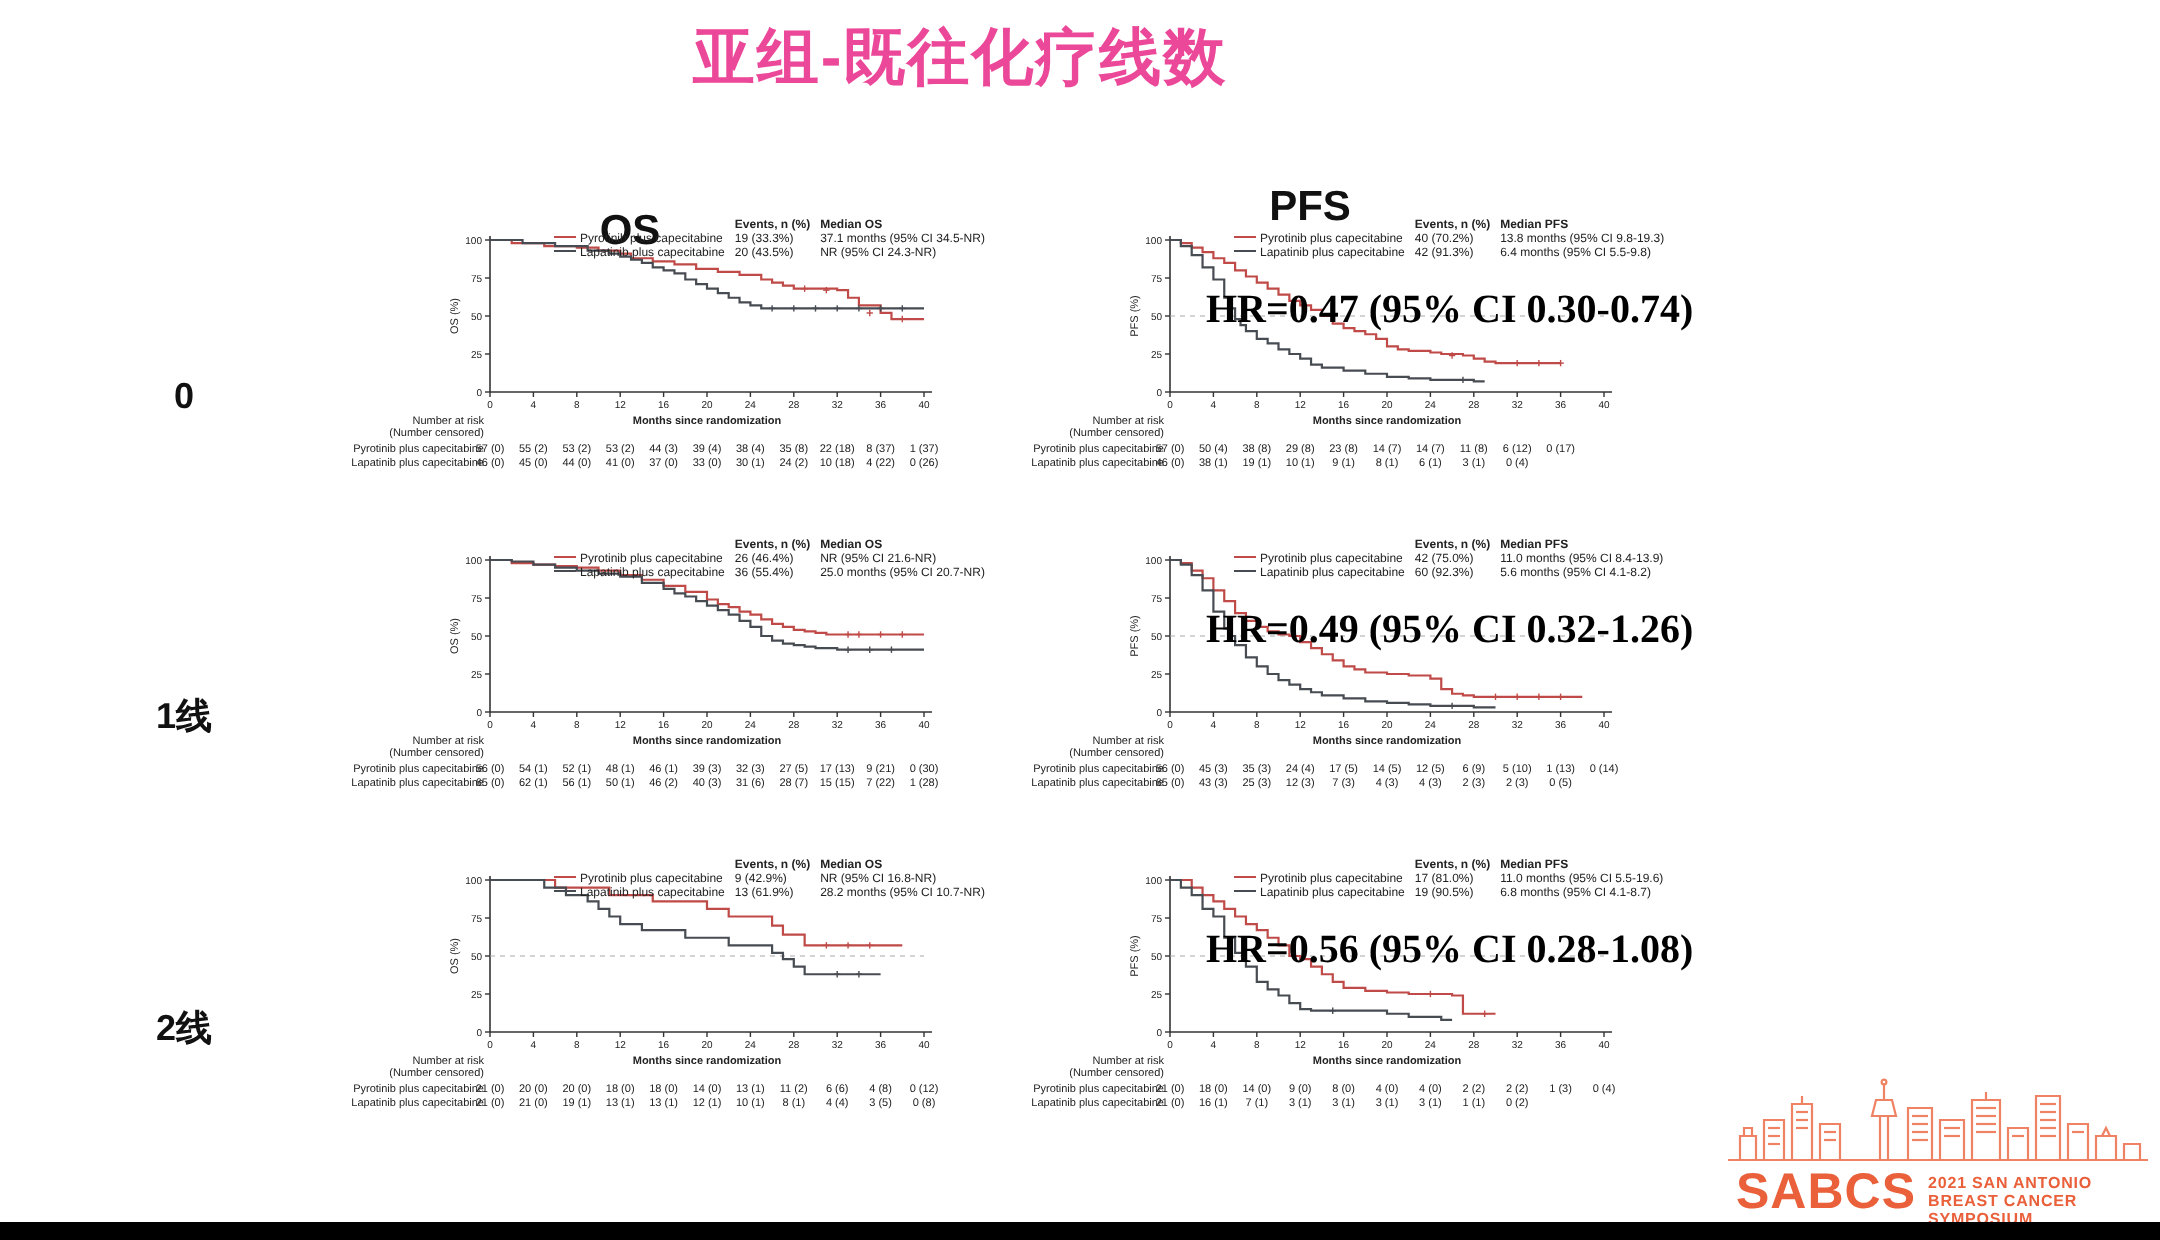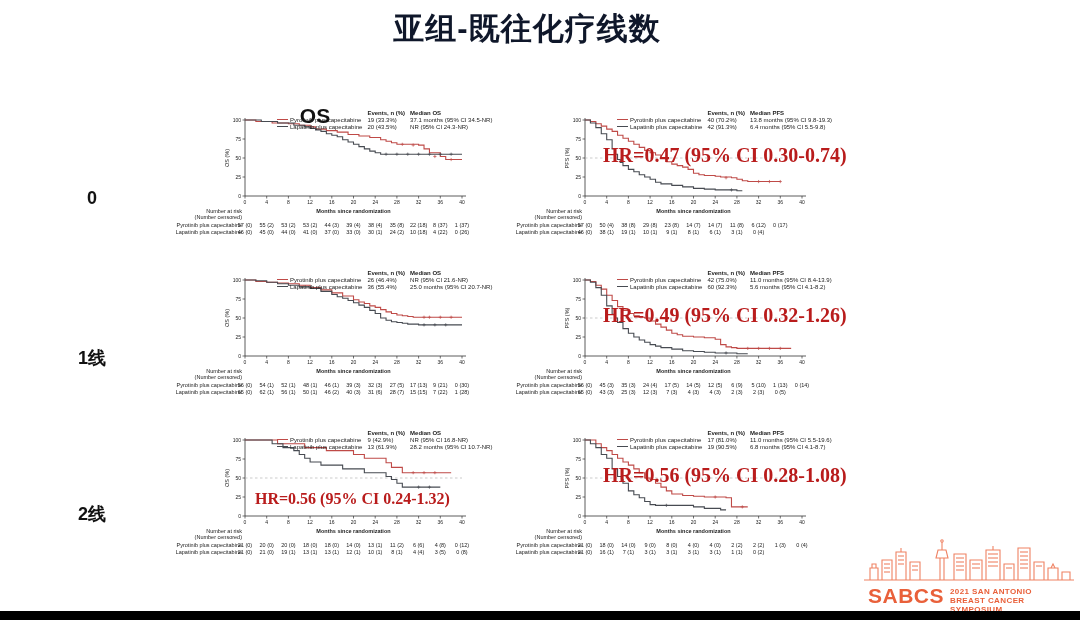--- a/index.html
+++ b/index.html
@@ -15,41 +15,42 @@
              font-size:18px;font-weight:bold;color:#111;}
   .rl-0{top:188px;} .rl-1{top:346px;} .rl-2{top:502px;}
   .panel{position:absolute;width:330px;height:156px;}
   .panel svg{position:absolute;left:0;top:0;overflow:visible;}
   .legend{position:absolute;display:grid;grid-template-columns:auto auto auto;
           column-gap:5px;row-gap:0px;font-size:6px;line-height:7px;color:#222;
           white-space:nowrap;}
   .legend .hdr{font-weight:bold;}
   .legend .dash{display:inline-block;width:11px;height:1px;vertical-align:2px;margin-right:2px;}
   .hr-note{position:absolute;font-family:"Liberation Serif",serif;font-weight:bold;
-           color:#b91c1c;white-space:nowrap;}
+           color:#000000;white-space:nowrap;}
   .hr-os{font-size:16px;}
   .hr-pfs{font-size:20px;}
   .risk{position:absolute;left:0;width:330px;font-size:5.5px;line-height:6px;color:#222;}
   .risk span{position:absolute;white-space:nowrap;}
   .risk .r-title,.risk .r-sub,.risk .r-name{text-align:right;}
   .risk .r-xlabel{font-weight:bold;}
   .risk .r-val{transform:translateX(-50%);}
   .logo{position:absolute;left:862px;top:538px;width:214px;height:74px;}
   .logo-textrow{position:absolute;left:6px;top:46px;display:flex;align-items:flex-start;}
-  .logo-sabcs{font-size:21px;font-weight:bold;line-height:24px;letter-spacing:0.5px;}
+  .logo-sabcs{font-size:25px;font-weight:bold;line-height:24px;letter-spacing:0.5px;}
   .logo-lines{margin-left:6px;font-size:8px;font-weight:bold;line-height:9px;letter-spacing:0.4px;padding-top:3px;}
   .bottom-bar{position:absolute;left:0;bottom:0;width:1080px;height:9px;background:#000;}
 </style>
 </head>
 <body>
 
 <div class="slide">
-  <h1 class="title" style="color: #0f172a; padding-left: 47px;">亚组-既往化疗线数</h1>
+  <h1 class="title" style="color: #ec4899;">亚组-既往化疗线数</h1>
 
   <div class="col-header col-os">OS</div>
+  <div class="col-header col-pfs">PFS</div>
 
   <div class="row-label rl-0">0</div>
   <div class="row-label rl-1">1线</div>
   <div class="row-label rl-2">2线</div>
 
   <div id="panels">
       <div class="panel" style="left: 150px; top: 112px;">
         <svg width="330" height="96" viewBox="0 0 330 96">
           <line x1="95" y1="6" x2="95" y2="84" stroke="#333" stroke-width="0.8"></line>
           <line x1="95" y1="84" x2="316" y2="84" stroke="#333" stroke-width="0.8"></line>
@@ -484,21 +485,20 @@
           <span></span>
           <span class="hdr">Events, n (%)</span>
           <span class="hdr">Median OS</span>
           <span><span class="dash" style="background: rgb(191, 74, 71);"></span>Pyrotinib plus capecitabine</span>
           <span>9 (42.9%)</span>
           <span>NR (95% CI 16.8-NR)</span>
           <span><span class="dash" style="background: rgb(71, 75, 82);"></span>Lapatinib plus capecitabine</span>
           <span>13 (61.9%)</span>
           <span>28.2 months (95% CI 10.7-NR)</span>
         </div>
-        <div class="hr-note hr-os" style="left: 105px; top: 58px;">HR=0.56 (95% CI 0.24-1.32)</div>
         <div class="risk" style="top: 96px; height: 34px;">
           <span class="r-title" style="right: 238px; top: 0px;">Number at risk</span>
           <span class="r-sub" style="right: 238px; top: 6px;">(Number censored)</span>
           <span class="r-xlabel" style="left: 95px; width: 217px; top: 0px; text-align: center; position: absolute;">Months since randomization</span>
           <span class="r-name" style="right: 238px; top: 14px;">Pyrotinib plus capecitabine</span>
           <span class="r-val" style="left: 95px; top: 14px;">21 (0)</span>
           <span class="r-val" style="left: 116.7px; top: 14px;">20 (0)</span>
           <span class="r-val" style="left: 138.4px; top: 14px;">20 (0)</span>
           <span class="r-val" style="left: 160.1px; top: 14px;">18 (0)</span>
           <span class="r-val" style="left: 181.8px; top: 14px;">18 (0)</span>

